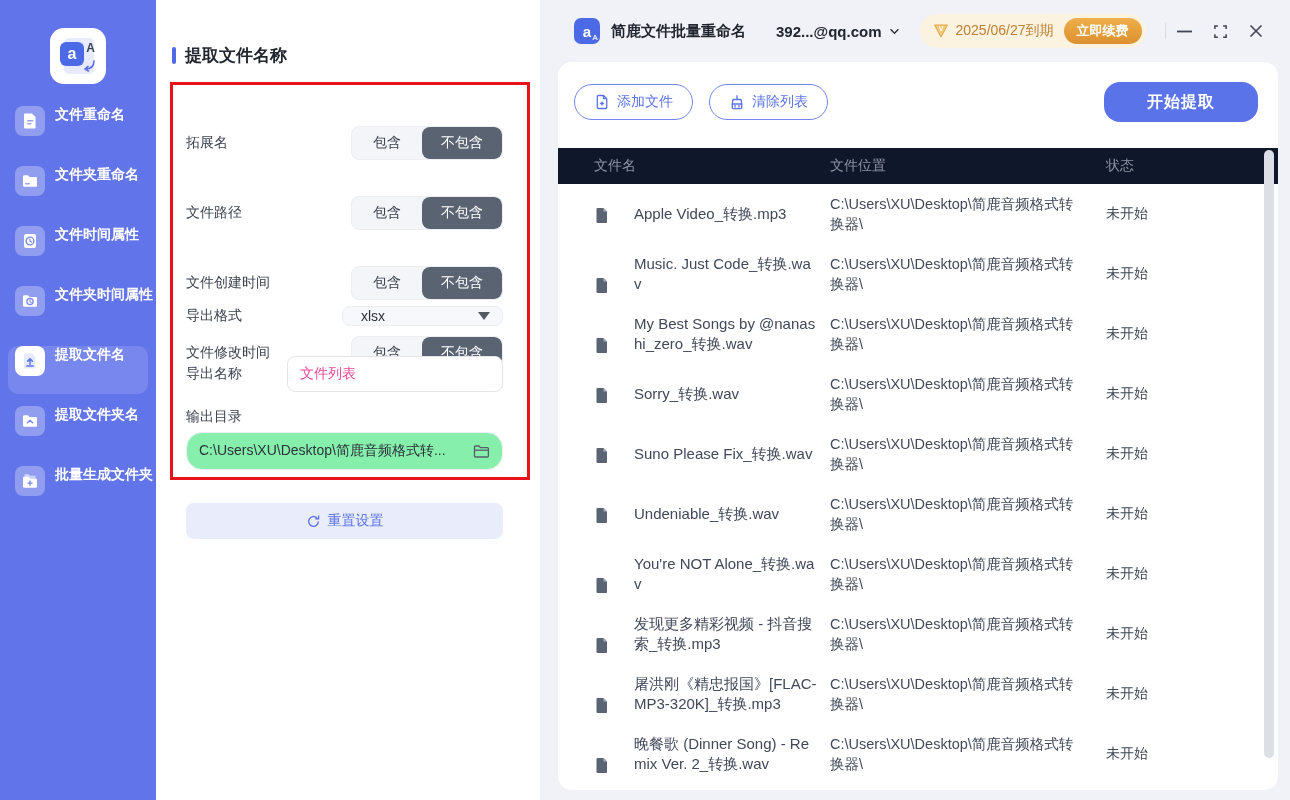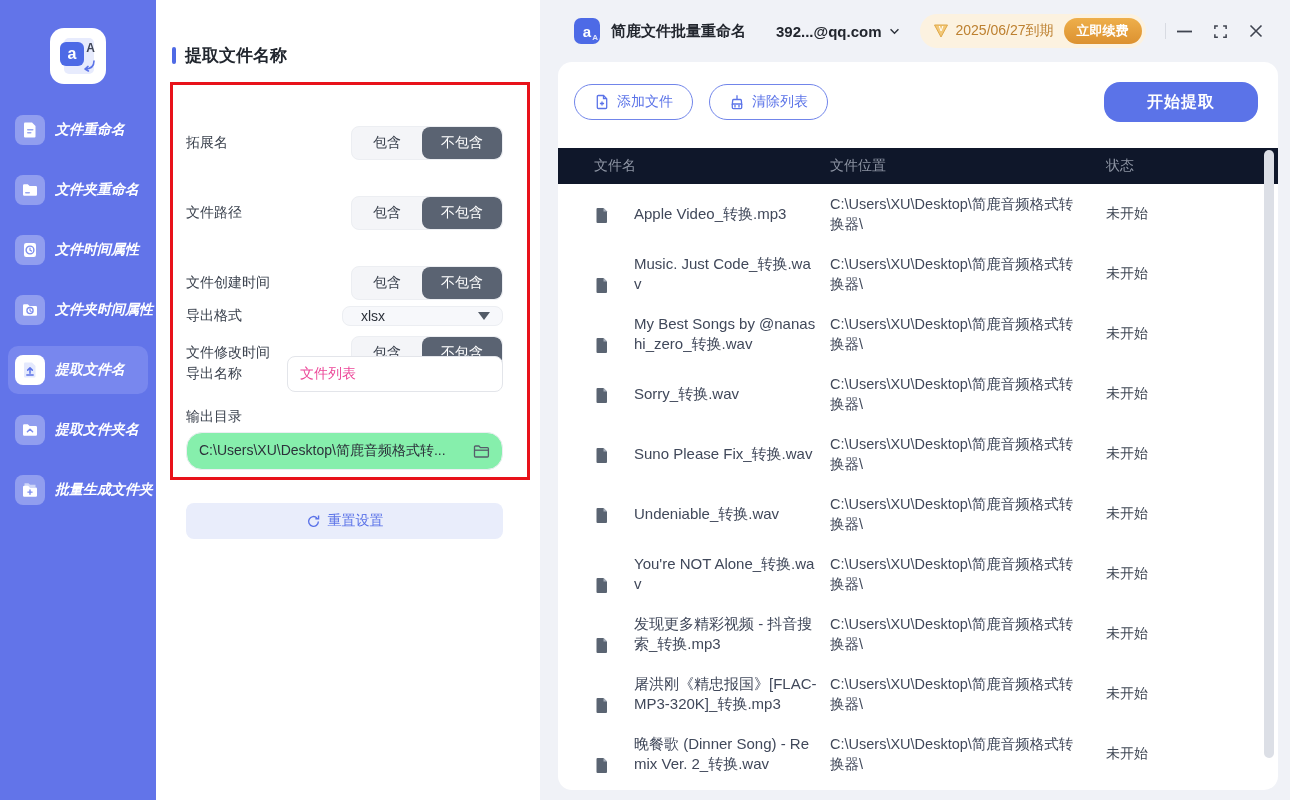--- a/index.html
+++ b/index.html
@@ -17,21 +17,21 @@
   .app{position:relative;width:1290px;height:800px;}
 
   
   .sidebar{position:absolute;left:0;top:0;width:156px;height:800px;background:var(--sidebar-bg);}
   .logo{position:relative;width:56px;height:56px;background:#fff;border-radius:14px;margin:28px auto 22px auto;}
   .logo .doc{position:absolute;left:14px;top:10px;width:30px;height:36px;background:#e7ebfd;border-radius:5px;}
   .logo .a-big{position:absolute;left:10px;top:14px;width:24px;height:24px;background:#4d6ae6;border-radius:6px;color:#fff;font-weight:bold;font-size:16px;display:flex;align-items:center;justify-content:center;}
   .logo .a-small{position:absolute;right:11px;top:13px;color:#3e4556;font-weight:bold;font-size:12px;}
   .logo .curl{position:absolute;right:10px;bottom:12px;width:14px;height:12px;}
   .menu{padding:0 8px;}
-  .menu-item{display:flex;align-items:center;height:48px;margin-bottom:12px;border-radius:10px;padding-left:7px;cursor:pointer;font-style:italic;}
+  .menu-item{display:flex;align-items:flex-start;height:48px;margin-bottom:12px;border-radius:10px;padding-left:7px;cursor:pointer;}
   .menu-item.active{background:var(--sidebar-active);}
   .chip{flex:0 0 30px;width:30px;height:30px;border-radius:8px;background:rgba(255,255,255,.30);display:flex;align-items:center;justify-content:center;}
   .menu-item.active .chip{background:#ffffff;}
   .chip svg{width:18px;height:18px;display:block;}
   .mi-label{color:#fff;font-size:14px;font-weight:bold;margin-left:10px;white-space:nowrap;letter-spacing:0;}
 
   
   .settings{position:absolute;left:156px;top:0;width:384px;height:800px;background:#fff;}
   .panel-title{position:absolute;left:16px;top:44px;display:flex;align-items:center;}
   .tbar{width:4px;height:17px;background:#4f6ae5;border-radius:2px;margin-right:9px;}

